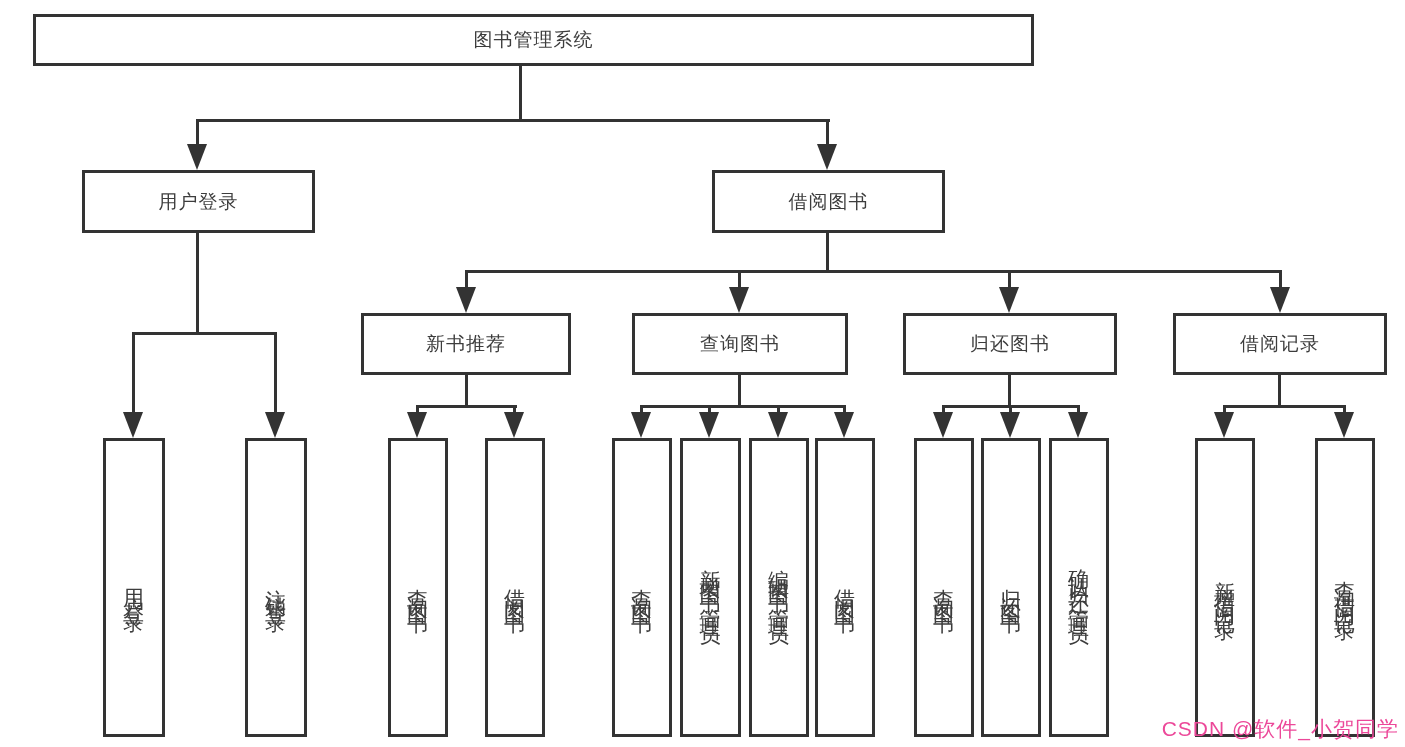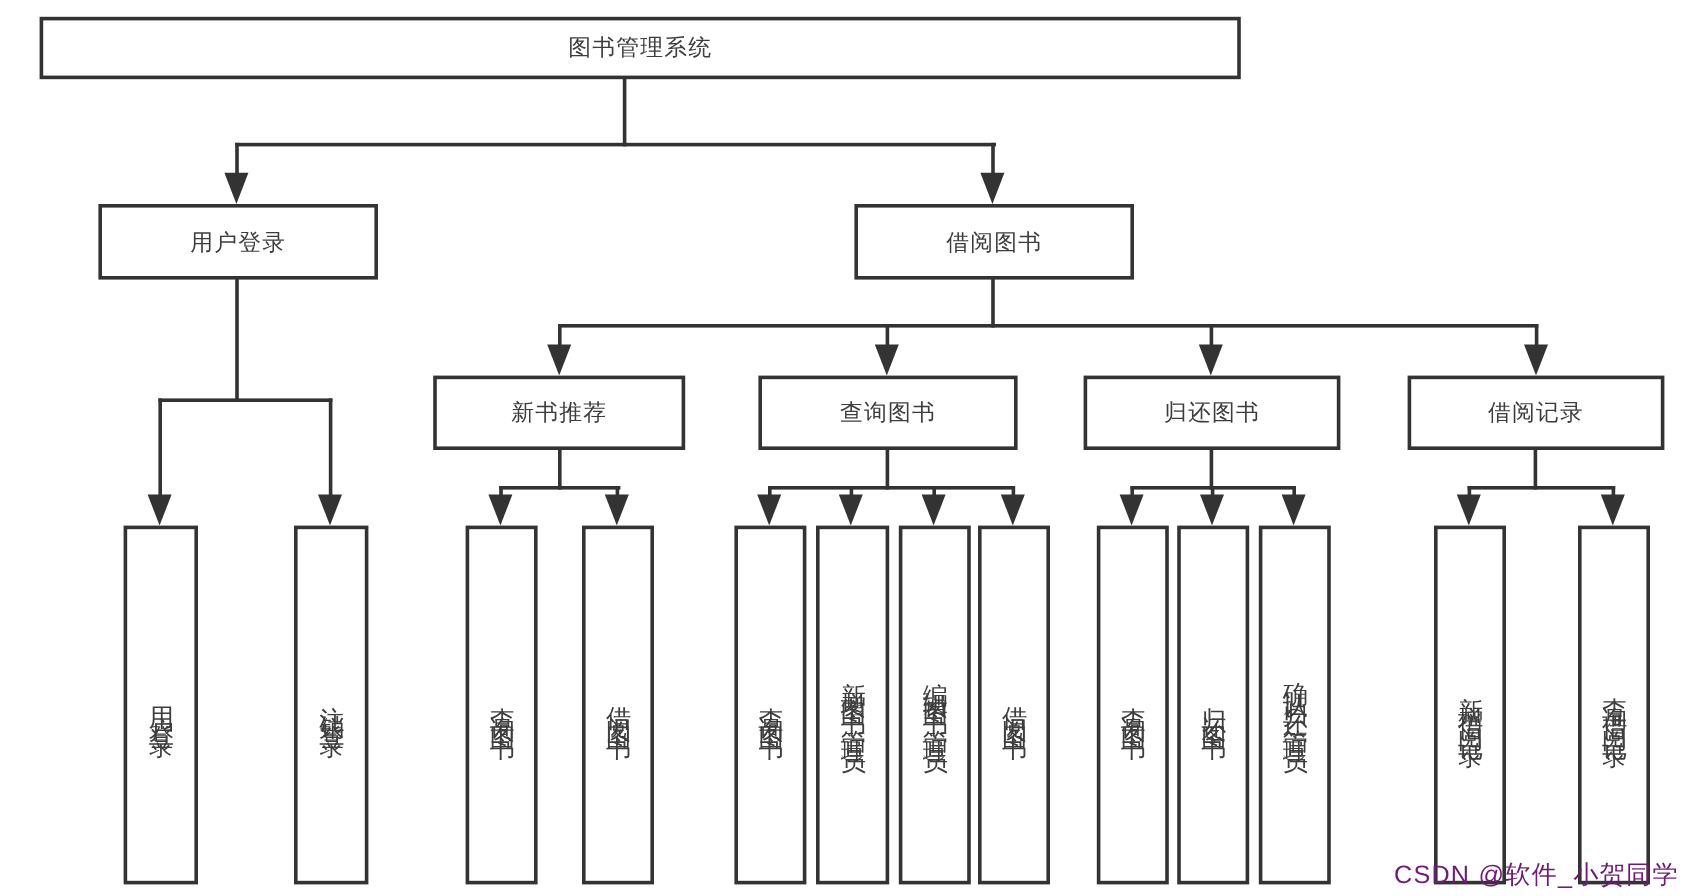--- a/index.html
+++ b/index.html
@@ -20,21 +20,21 @@
   }
   .vl { position:absolute; width:3px; background:#333333; }
   .hl { position:absolute; height:3px; background:#333333; }
   .arrow {
     position:absolute; width:0; height:0;
     border-left:10px solid transparent; border-right:10px solid transparent;
     border-top:26px solid #333333;
   }
   .watermark {
     position:absolute; right:6px; bottom:4px;
-    font-size:21px; color:#701a75; letter-spacing:1px;
+    font-size:21px; color:#ec4899; letter-spacing:1px;
     white-space:nowrap; z-index:5;
   }
 </style>
 </head>
 <body>
 
 <div id="canvas">
 
   <div class="box" style="left:21px; top:14px; width:1001px; height:52px;margin-left:12px;">
     <span>图书管理系统</span>

